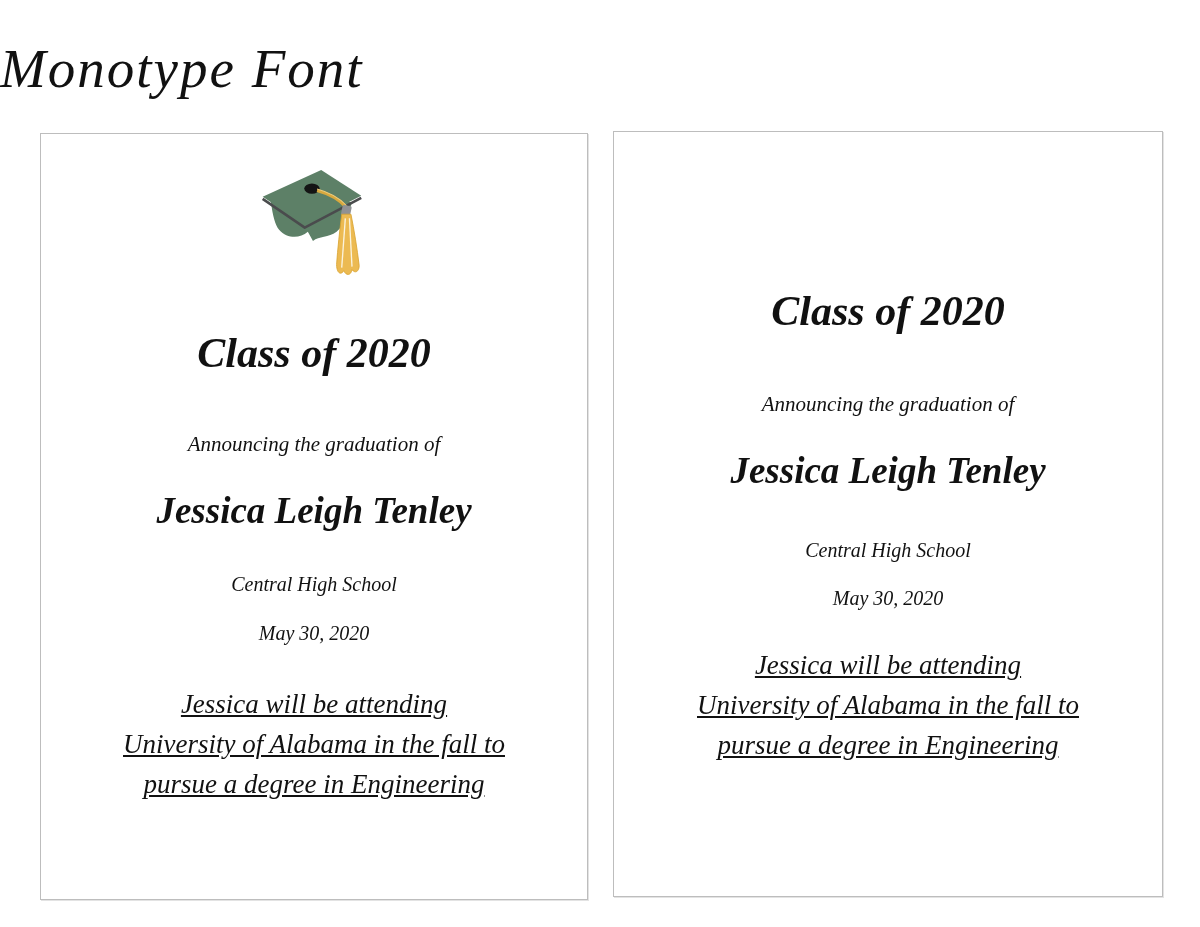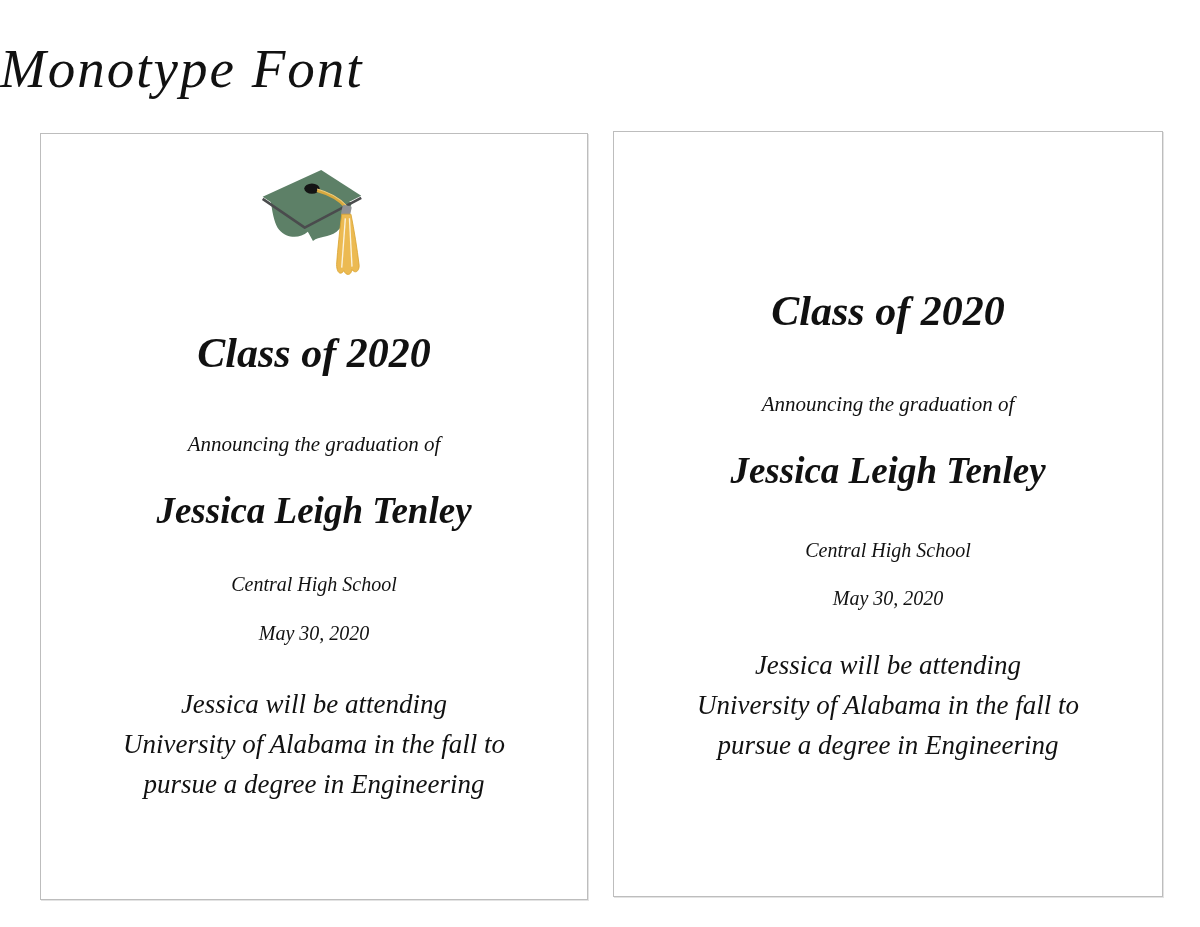--- a/index.html
+++ b/index.html
@@ -75,20 +75,21 @@
     position: absolute;
     left: 0;
     right: 0;
     text-align: center;
   }
   .attend-block div {
     font-style: italic;
     font-size: 27px;
     line-height: 40px;
     white-space: nowrap;
+    text-decoration: underline;
   }
   
   .card-left .cap-icon   { position: absolute; top: 33px; left: 50%; margin-left: -62px; }
   .card-left .class-line { top: 194px; }
   .card-left .announce-line { top: 292px; }
   .card-left .name-line  { top: 354px; }
   .card-left .school-line{ top: 432px; }
   .card-left .date-line  { top: 481px; }
   .card-left .attend-block { top: 550px; }
   

